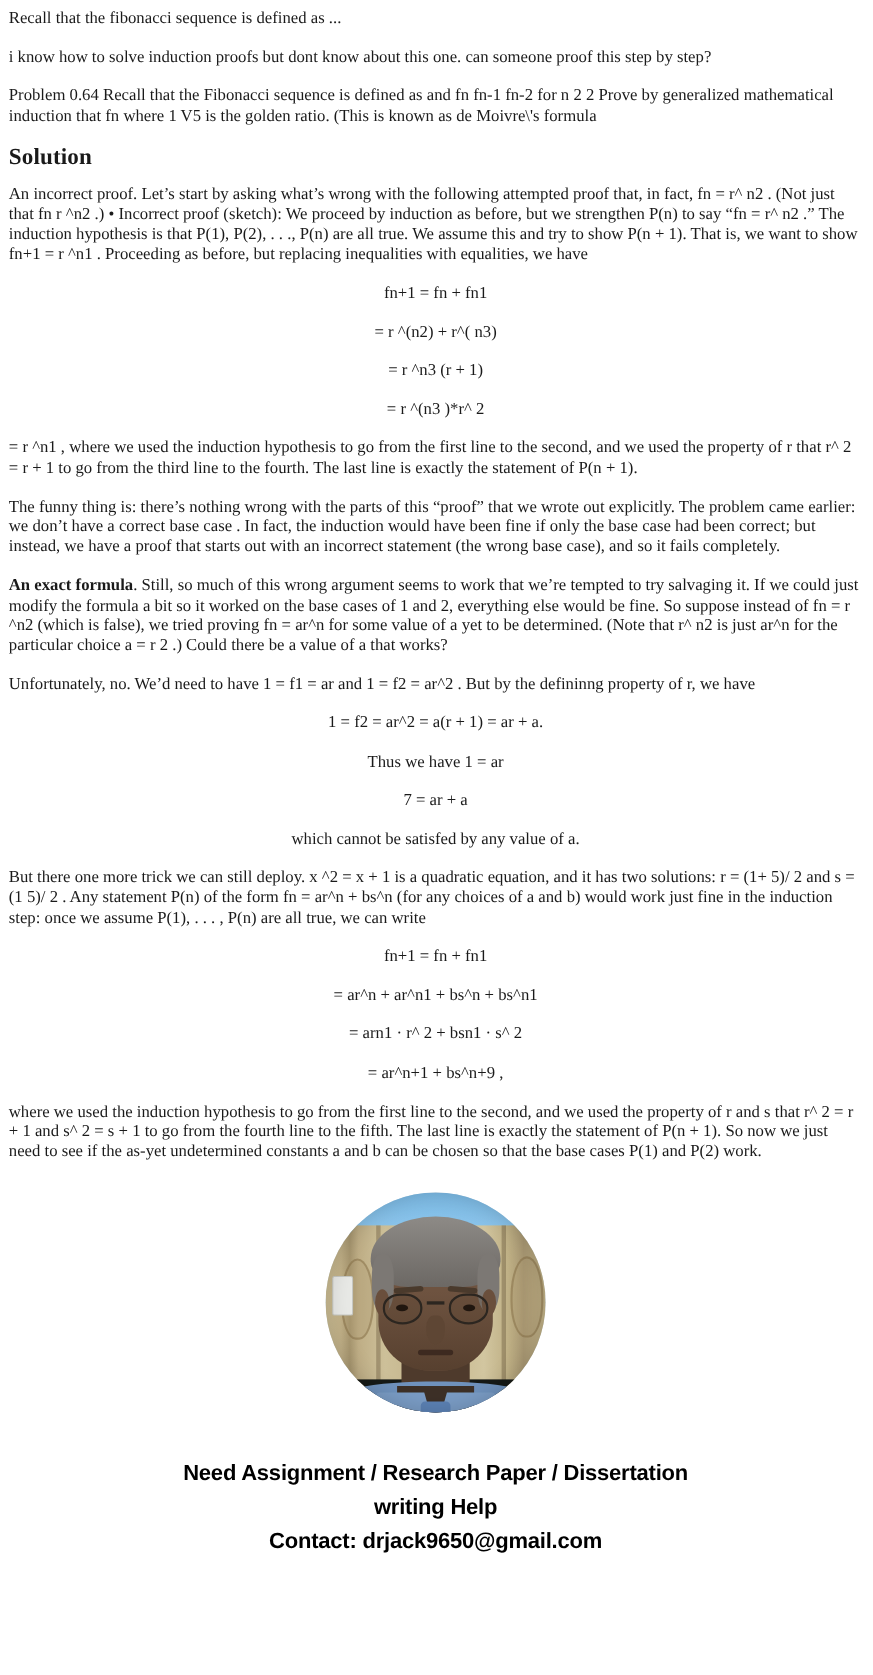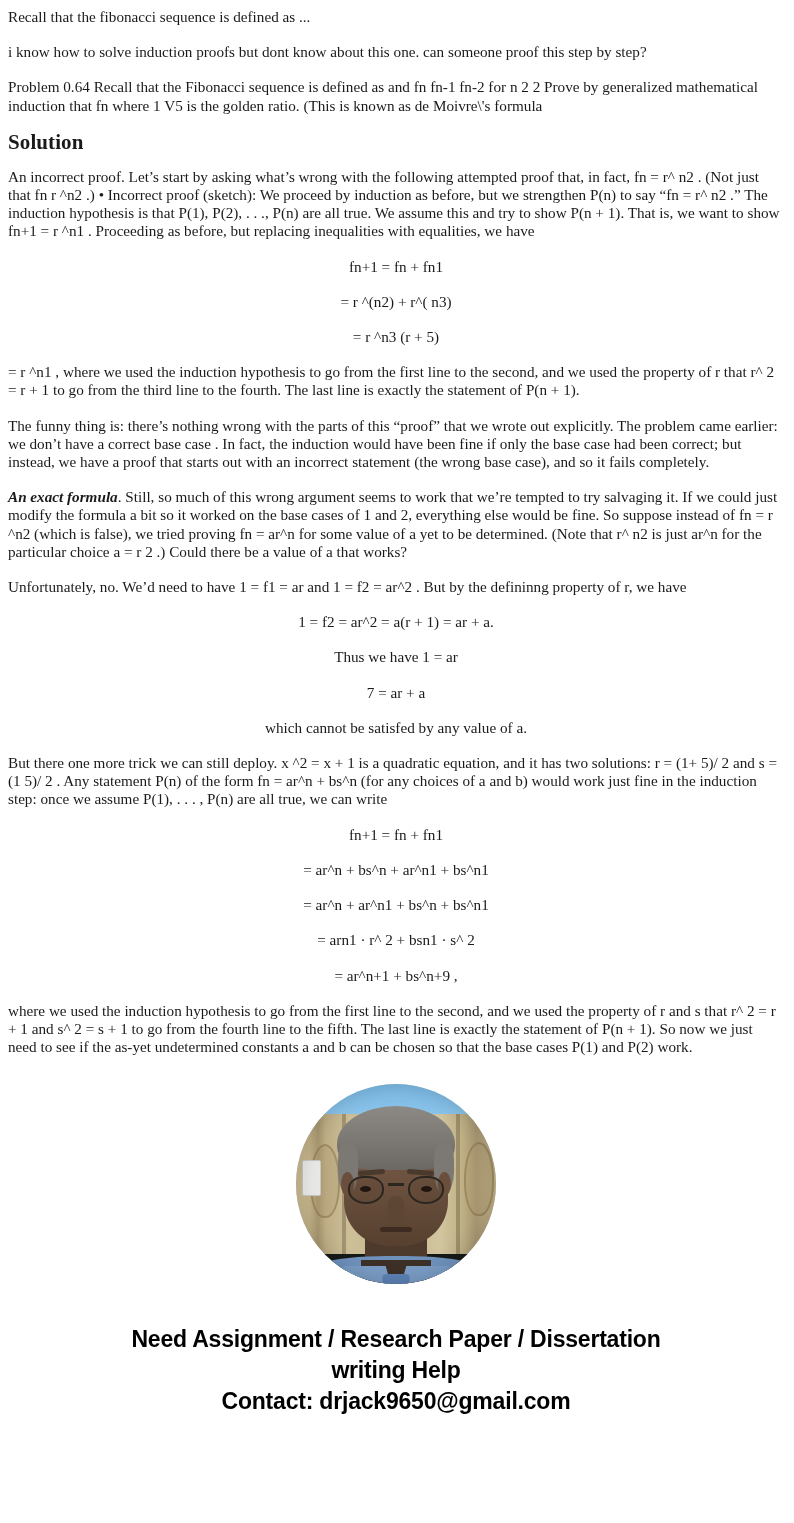--- a/index.html
+++ b/index.html
@@ -31,21 +31,20 @@
   }
   h2.solution {
     font-size: 21px;
     font-weight: bold;
     margin: 6px 0 16px 0;
     line-height: 20px;
     letter-spacing: 0.1px;
   }
   .lead {
     font-weight: bold;
-    font-style: italic;
   }
   .photo-wrap {
     width: 100%;
     display: flex;
     justify-content: center;
     margin-top: 28px;
     margin-bottom: 0;
   }
   .avatar {
     width: 200px;
@@ -271,21 +270,21 @@
     inset: 0;
     border-radius: 50%;
     box-shadow: inset 0 0 22px rgba(0,0,0,0.18);
   }
 
   .footer {
     margin-top: 40px;
     text-align: center;
     font-family: "Liberation Sans", "DejaVu Sans", sans-serif;
     font-weight: bold;
-    font-size: 23px;
+    font-size: 20px;
     line-height: 31px;
     color: #000000;
     letter-spacing: -0.2px;
     padding-bottom: 22px;
   }
   .footer .l1, .footer .l2, .footer .l3 { display: block; }
 </style>
 </head>
 <body>
 
@@ -296,39 +295,39 @@
   <p class="para">i know how to solve induction proofs but dont know about this one. can someone proof this step by step?</p>
 
   <p class="para">Problem 0.64 Recall that the Fibonacci sequence is defined as and fn fn-1 fn-2 for n 2 2 Prove by generalized mathematical induction that fn where 1 V5 is the golden ratio. (This is known as de Moivre\'s formula</p>
 
   <h2 class="solution">Solution</h2>
 
   <p class="para">An incorrect proof. Let’s start by asking what’s wrong with the following attempted proof that, in fact, fn = r^ n2 . (Not just that fn r ^n2 .) • Incorrect proof (sketch): We proceed by induction as before, but we strengthen P(n) to say “fn = r^ n2 .” The induction hypothesis is that P(1), P(2), . . ., P(n) are all true. We assume this and try to show P(n + 1). That is, we want to show fn+1 = r ^n1 . Proceeding as before, but replacing inequalities with equalities, we have</p>
 
   <p class="para eq">fn+1 = fn + fn1</p>
   <p class="para eq">= r ^(n2) + r^( n3)</p>
-  <p class="para eq">= r ^n3 (r + 5)</p>
+  <p class="para eq">= r ^n3 (r + 1)</p>
+  <p class="para eq">= r ^(n3 )*r^ 2</p>
 
   <p class="para">= r ^n1 , where we used the induction hypothesis to go from the first line to the second, and we used the property of r that r^ 2 = r + 1 to go from the third line to the fourth. The last line is exactly the statement of P(n + 1).</p>
 
   <p class="para">The funny thing is: there’s nothing wrong with the parts of this “proof” that we wrote out explicitly. The problem came earlier: we don’t have a correct base case . In fact, the induction would have been fine if only the base case had been correct; but instead, we have a proof that starts out with an incorrect statement (the wrong base case), and so it fails completely.</p>
 
   <p class="para"><span class="lead">An exact formula</span><span>. Still, so much of this wrong argument seems to work that we’re tempted to try salvaging it. If we could just modify the formula a bit so it worked on the base cases of 1 and 2, everything else would be fine. So suppose instead of fn = r ^n2 (which is false), we tried proving fn = ar^n for some value of a yet to be determined. (Note that r^ n2 is just ar^n for the particular choice a = r 2 .) Could there be a value of a that works?</span></p>
 
   <p class="para">Unfortunately, no. We’d need to have 1 = f1 = ar and 1 = f2 = ar^2 . But by the defininng property of r, we have</p>
 
   <p class="para eq">1 = f2 = ar^2 = a(r + 1) = ar + a.</p>
   <p class="para eq">Thus we have 1 = ar</p>
   <p class="para eq">7 = ar + a</p>
   <p class="para eq">which cannot be satisfed by any value of a.</p>
 
   <p class="para">But there one more trick we can still deploy. x ^2 = x + 1 is a quadratic equation, and it has two solutions: r = (1+ 5)/ 2 and s = (1 5)/ 2 . Any statement P(n) of the form fn = ar^n + bs^n (for any choices of a and b) would work just fine in the induction step: once we assume P(1), . . . , P(n) are all true, we can write</p>
 
   <p class="para eq">fn+1 = fn + fn1</p>
-  <p class="para eq">= ar^n + bs^n + ar^n1 + bs^n1</p>
   <p class="para eq">= ar^n + ar^n1 + bs^n + bs^n1</p>
   <p class="para eq">= arn1 · r^ 2 + bsn1 · s^ 2</p>
   <p class="para eq">= ar^n+1 + bs^n+9 ,</p>
 
   <p class="para">where we used the induction hypothesis to go from the first line to the second, and we used the property of r and s that r^ 2 = r + 1 and s^ 2 = s + 1 to go from the fourth line to the fifth. The last line is exactly the statement of P(n + 1). So now we just need to see if the as-yet undetermined constants a and b can be chosen so that the base cases P(1) and P(2) work.</p>
 
   <div class="photo-wrap">
     <div class="avatar" title="profile-photo-of-man-with-glasses-in-blue-shirt">
       <div class="av-sky"></div>
       <div class="av-panel"></div>

